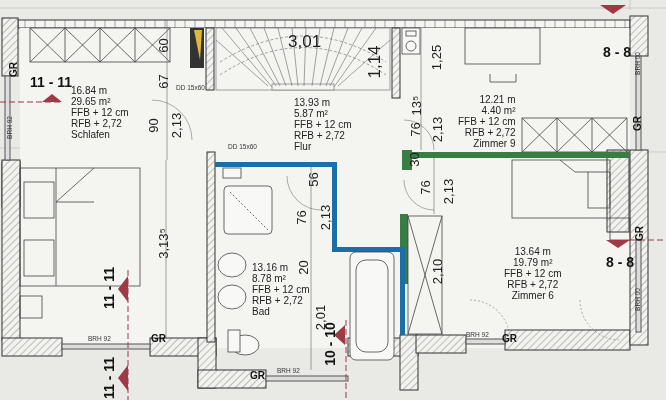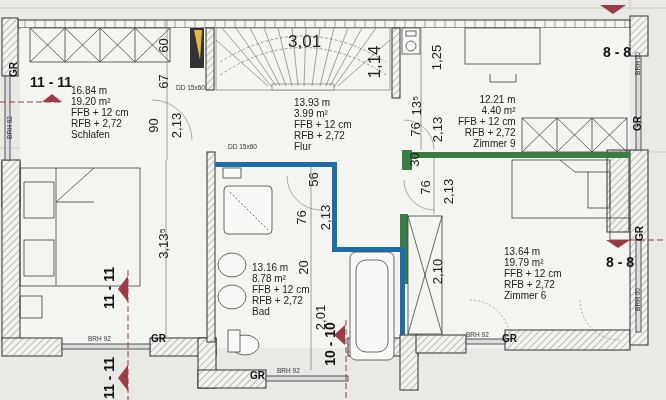--- a/index.html
+++ b/index.html
@@ -278,47 +278,47 @@
     <polygon points="118,289 128,276 128,302"></polygon>
     <polygon points="118,378 128,365 128,391"></polygon>
     <polygon points="334,335 345,325 345,345"></polygon>
     <polygon points="600,5 626,5 613,14"></polygon>
     <polygon points="606,240 630,240 618,248"></polygon>
   </g>
 </svg>
 
 <div class="lbl" style="left:71px;top:85px;">
   <div>16.84 m</div>
-  <div>19.20 m²</div>
+  <div>29.65 m²</div>
   <div>FFB + 12 cm</div>
   <div>RFB + 2,72</div>
   <div>Schlafen</div>
 </div>
 <div class="lbl" style="left:294px;top:97px;">
   <div>13.93 m</div>
-  <div>3.99 m²</div>
+  <div>5.87 m²</div>
   <div>FFB + 12 cm</div>
   <div>RFB + 2,72</div>
   <div>Flur</div>
 </div>
 <div class="lbl" style="left:458px;top:94px;text-align:right;">
   <div>12.21 m</div>
   <div>4.40 m²</div>
   <div>FFB + 12 cm</div>
   <div>RFB + 2,72</div>
   <div>Zimmer 9</div>
 </div>
 <div class="lbl" style="left:252px;top:262px;">
   <div>13.16 m</div>
   <div>8.78 m²</div>
   <div>FFB + 12 cm</div>
   <div>RFB + 2,72</div>
   <div>Bad</div>
 </div>
-<div class="lbl" style="left:504px;top:246px;">
+<div class="lbl" style="left:504px;top:246px;text-align:center;">
   <div>13.64 m</div>
   <div>19.79 m²</div>
   <div>FFB + 12 cm</div>
   <div>RFB + 2,72</div>
   <div>Zimmer 6</div>
 </div>
 
 <div class="dim big" style="left:288px;top:32px;">3,01</div>
 <div class="dim big v" style="left:358px;top:52px;">1,14</div>
 

